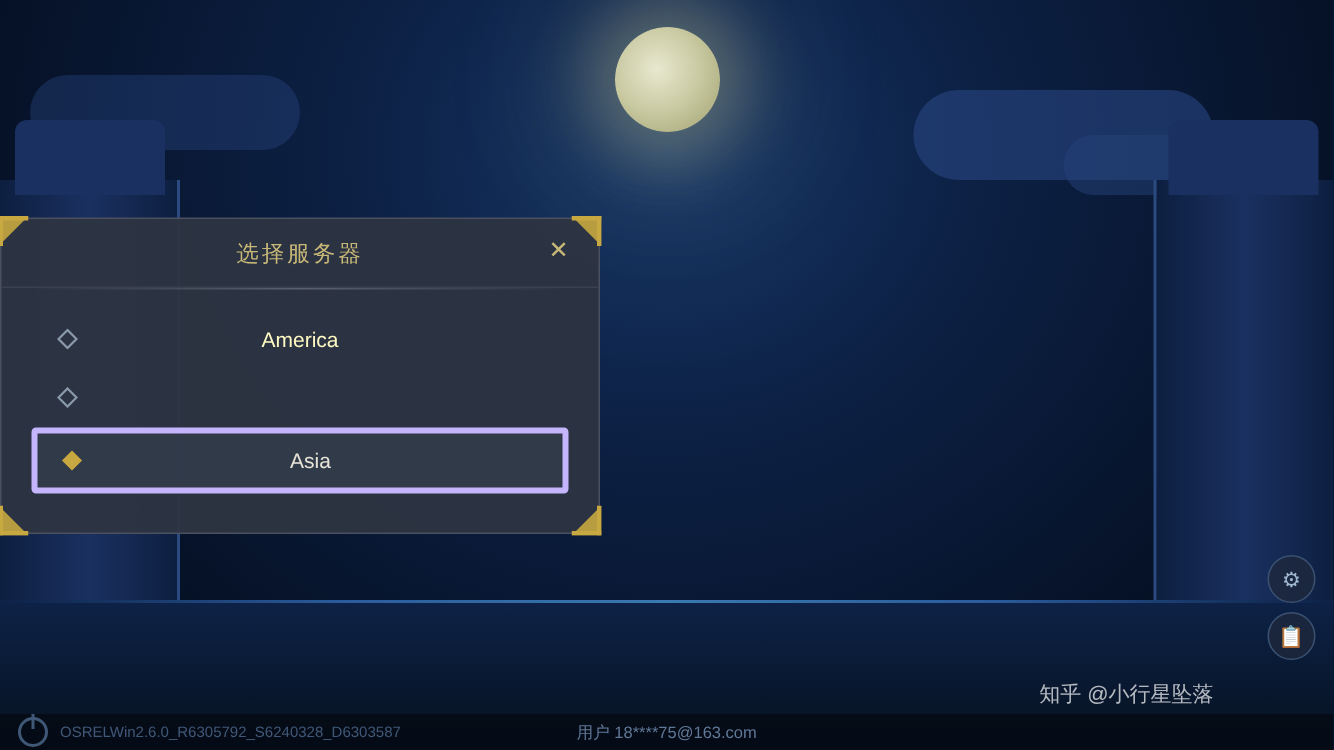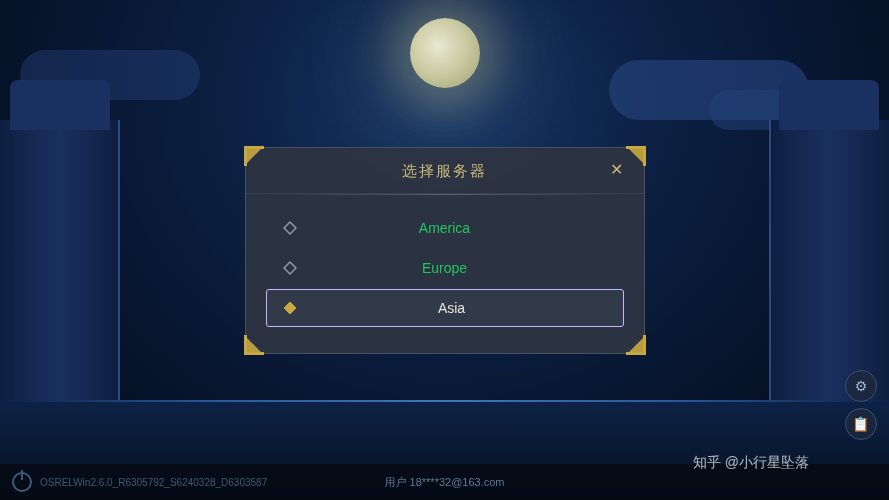--- a/index.html
+++ b/index.html
@@ -115,21 +115,21 @@
       background: linear-gradient(to right, transparent, #2a5a9a, #3a7ab0, #2a5a9a, transparent);
     }
 
     
     .modal-overlay {
       position: absolute;
       inset: 0;
       z-index: 10;
       display: flex;
       align-items: center;
-      justify-content: center;
+      justify-content: flex-start;
     }
 
     .modal {
       width: 400px;
       background: rgba(45, 52, 65, 0.95);
       border: 1px solid #4a5060;
       border-radius: 4px;
       position: relative;
       padding-bottom: 20px;
     }
@@ -200,51 +200,51 @@
       padding: 10px 16px;
       cursor: pointer;
       border-radius: 3px;
       border: 1px solid transparent;
       transition: background 0.15s;
       position: relative;
     }
 
     .server-item.selected {
       background: rgba(50, 60, 75, 0.8);
-      border: 1px solid #c4b5fd;
+      border: 4px solid #c4b5fd;
       gap: 14px;
     }
 
     .diamond-icon {
       width: 14px;
       height: 14px;
       flex-shrink: 0;
       margin-right: 12px;
     }
 
     .server-name {
-      color: #22c55e;
+      color: #fef9c3;
       font-size: 14px;
       font-weight: normal;
       flex: 1;
       text-align: center;
       margin-right: 26px; 
     }
 
     .server-item.selected .server-name {
       color: #e8e4d8;
     }
 
     
     .bottom-bar {
       position: absolute;
       bottom: 0;
       left: 0;
       right: 0;
-      height: 36px;
+      height: 24px;
       background: rgba(5, 10, 20, 0.85);
       z-index: 15;
       display: flex;
       align-items: center;
       padding: 0 12px;
     }
 
     .power-icon {
       width: 20px;
       height: 20px;
@@ -382,35 +382,34 @@
         <svg class="diamond-icon" viewBox="0 0 14 14">
           <polygon points="7,1 13,7 7,13 1,7" fill="none" stroke="#8a9aaa" stroke-width="1.5"></polygon>
         </svg>
         <span class="server-name">America</span>
       </div>
 
       <div class="server-item">
         <svg class="diamond-icon" viewBox="0 0 14 14">
           <polygon points="7,1 13,7 7,13 1,7" fill="none" stroke="#8a9aaa" stroke-width="1.5"></polygon>
         </svg>
-        <span class="server-name">Europe</span>
       </div>
 
       <div class="server-item selected">
         <svg class="diamond-icon" viewBox="0 0 14 14">
           <polygon points="7,1 13,7 7,13 1,7" fill="#c8a840" stroke="#c8a840" stroke-width="1"></polygon>
         </svg>
         <span class="server-name">Asia</span>
       </div>
 
 
     </div>
   </div>
 </div>
 
 <div class="bottom-bar">
   <div class="power-icon"></div>
   <span class="version-text">OSRELWin2.6.0_R6305792_S6240328_D6303587</span>
   <div class="user-info">
     <span>用户</span>
-    <span>18****32@163.com</span>
+    <span>18****75@163.com</span>
   </div>
 </div>
 
 </body></html>

